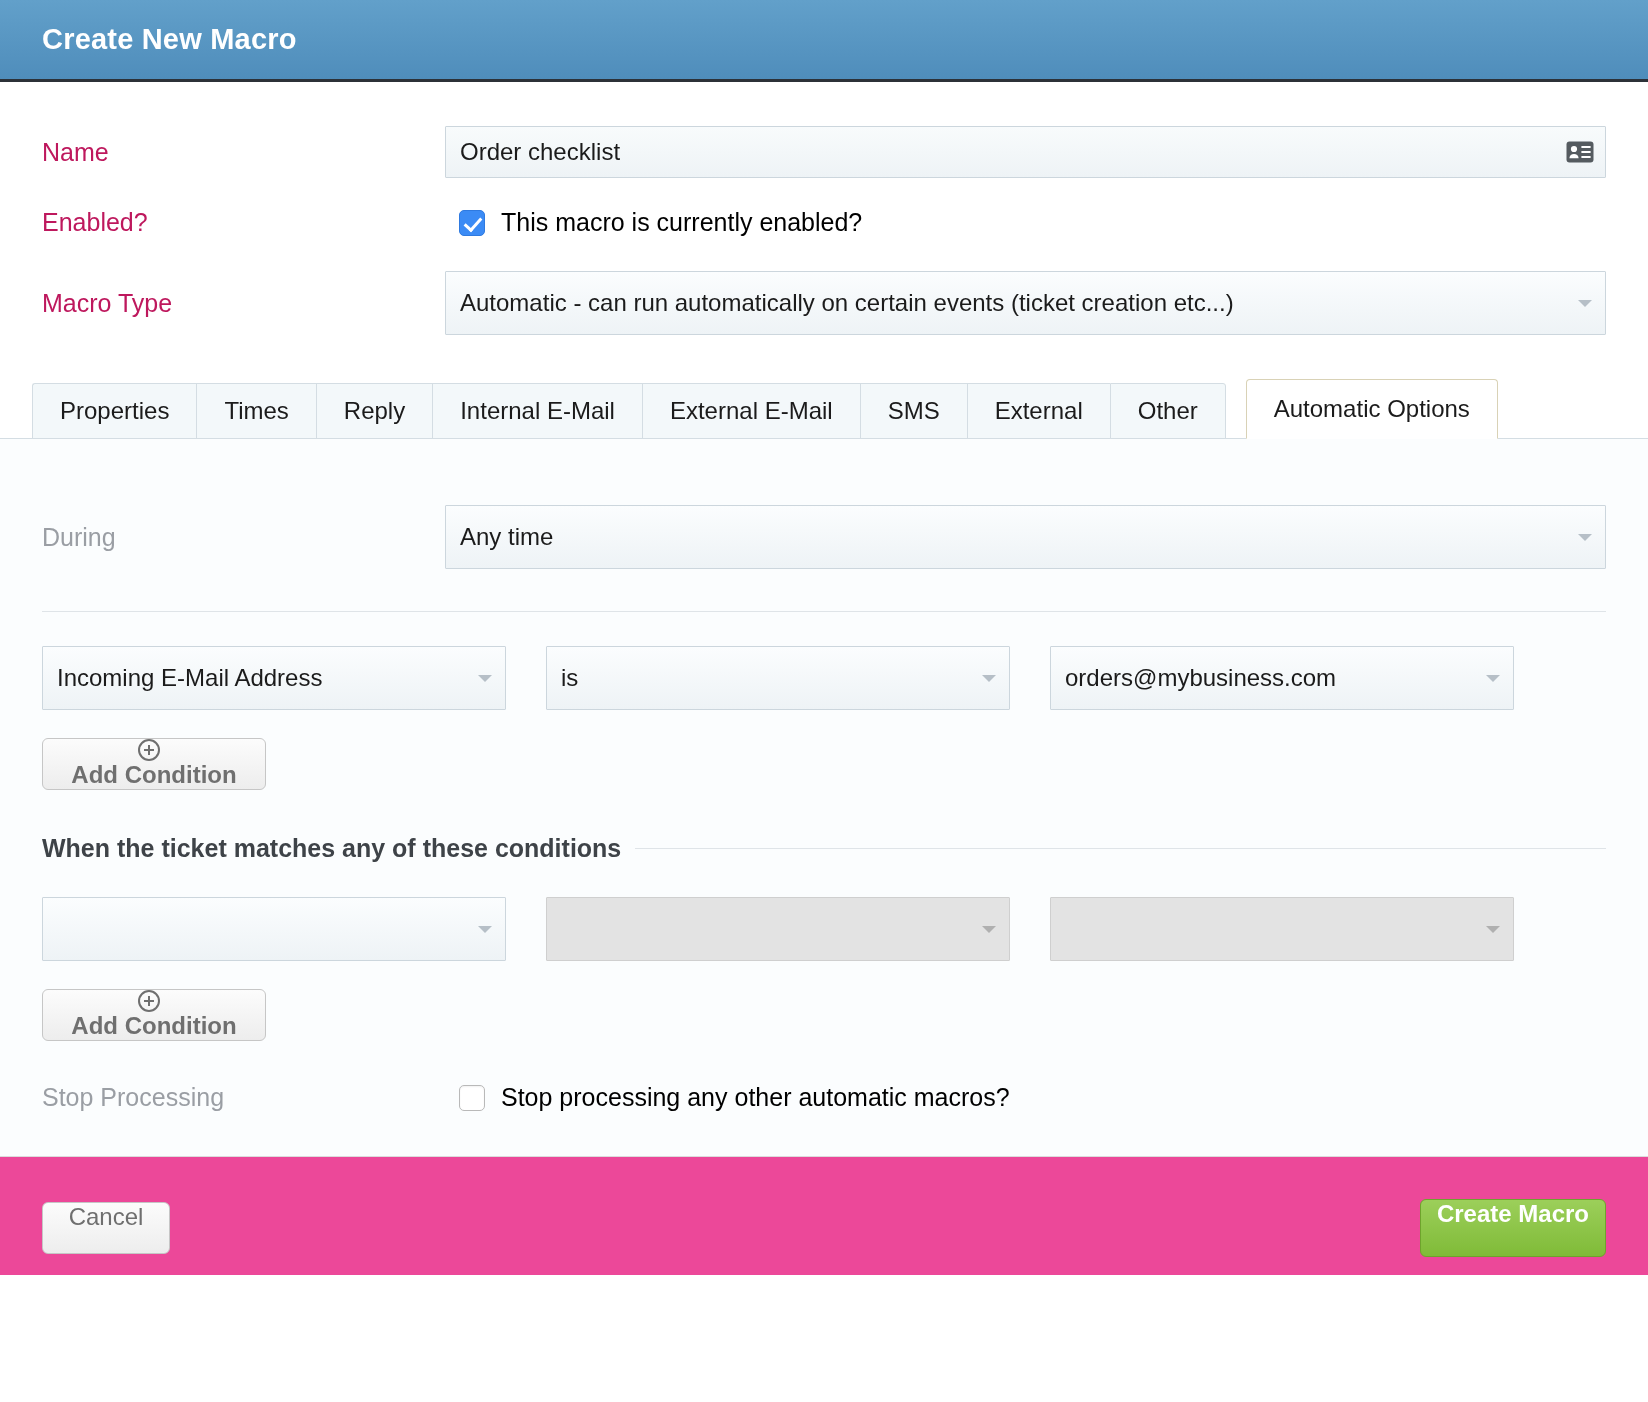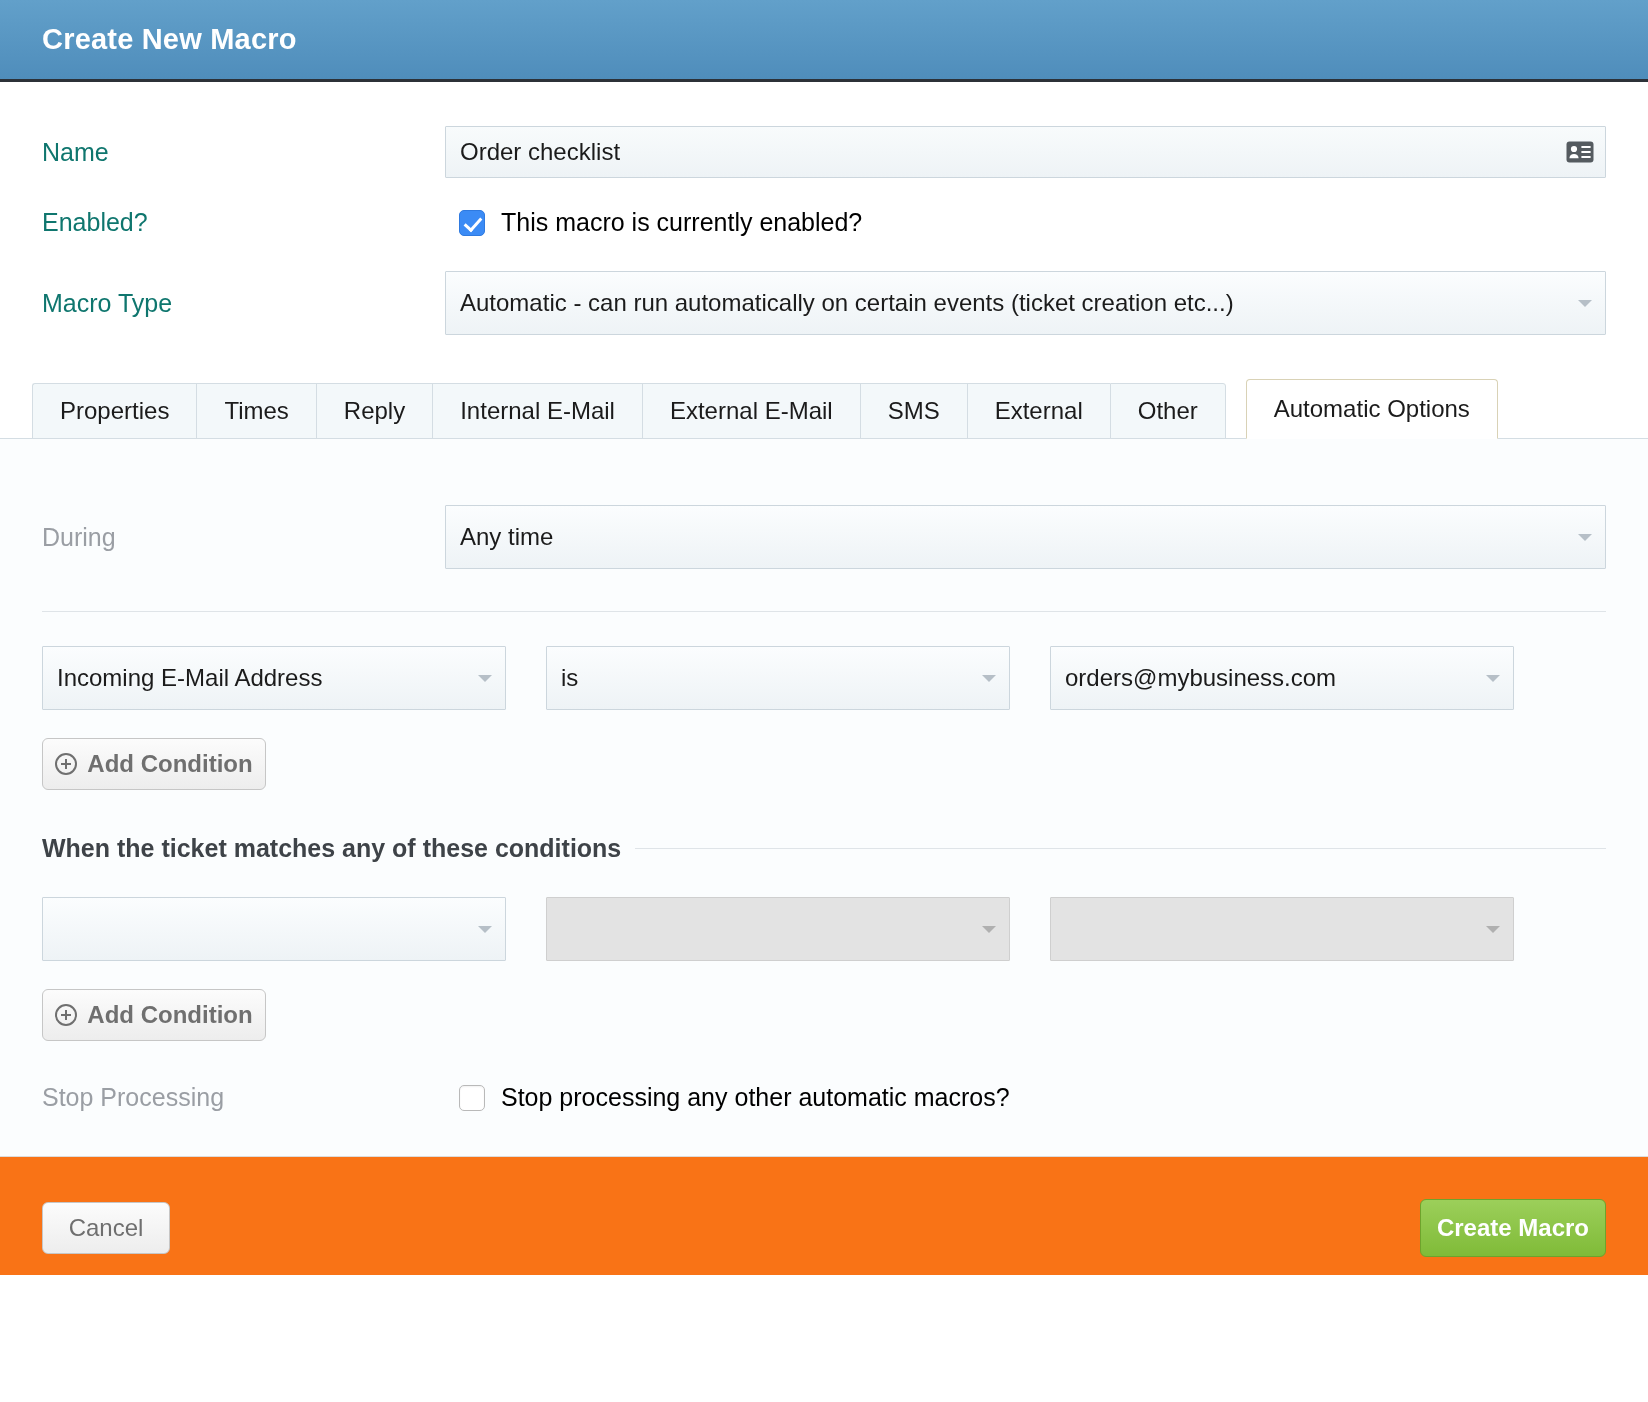--- a/index.html
+++ b/index.html
@@ -36,21 +36,21 @@
   }
 
   .form-row {
     display: flex;
     align-items: center;
     padding: 0 42px;
   }
   .form-label {
     width: 403px;
     flex: 0 0 403px;
-    color: #0f766e;
+    color: #be185d;
     font-size: 25px;
     font-weight: 400;
   }
   .form-field { flex: 1; position: relative; }
 
   
   .text-input {
     width: 100%;
     height: 52px;
     border: 1px solid #ccd6dd;
@@ -216,32 +216,32 @@
     display: flex;
     gap: 40px;
     margin-top: 34px;
   }
   .cond-cell { width: 464px; flex: 0 0 464px; }
 
   
   .btn {
     display: inline-flex;
     align-items: center;
-    justify-content: center;
     height: 52px;
     padding: 0 22px;
     border: 1px solid #c6c6c6;
     border-radius: 6px;
     background: linear-gradient(to bottom, #fcfcfc 0%, #ededed 100%);
     font-size: 24px;
     font-weight: bold;
     color: #6f6f6f;
     font-family: "Liberation Sans", sans-serif;
     cursor: pointer;
     white-space: nowrap;
+    flex-direction: column;
   }
   .btn-add { margin-top: 28px; width: 224px; }
   .plus-icon {
     width: 22px; height: 22px;
     border: 2px solid #6f6f6f;
     border-radius: 50%;
     position: relative;
     margin-right: 10px;
     flex: 0 0 22px;
   }
@@ -264,21 +264,21 @@
     border-radius: 6px;
   }
 
   
   .footer-rule {
     height: 1px;
     background: #dcdcdc;
     margin-top: 44px;
   }
   .footer {
-    background: #f97316;
+    background: #ec4899;
     display: flex;
     align-items: center;
     justify-content: space-between;
     padding: 24px 42px 0 42px;
     height: 118px;
   }
 </style>
 </head>
 <body>
 

